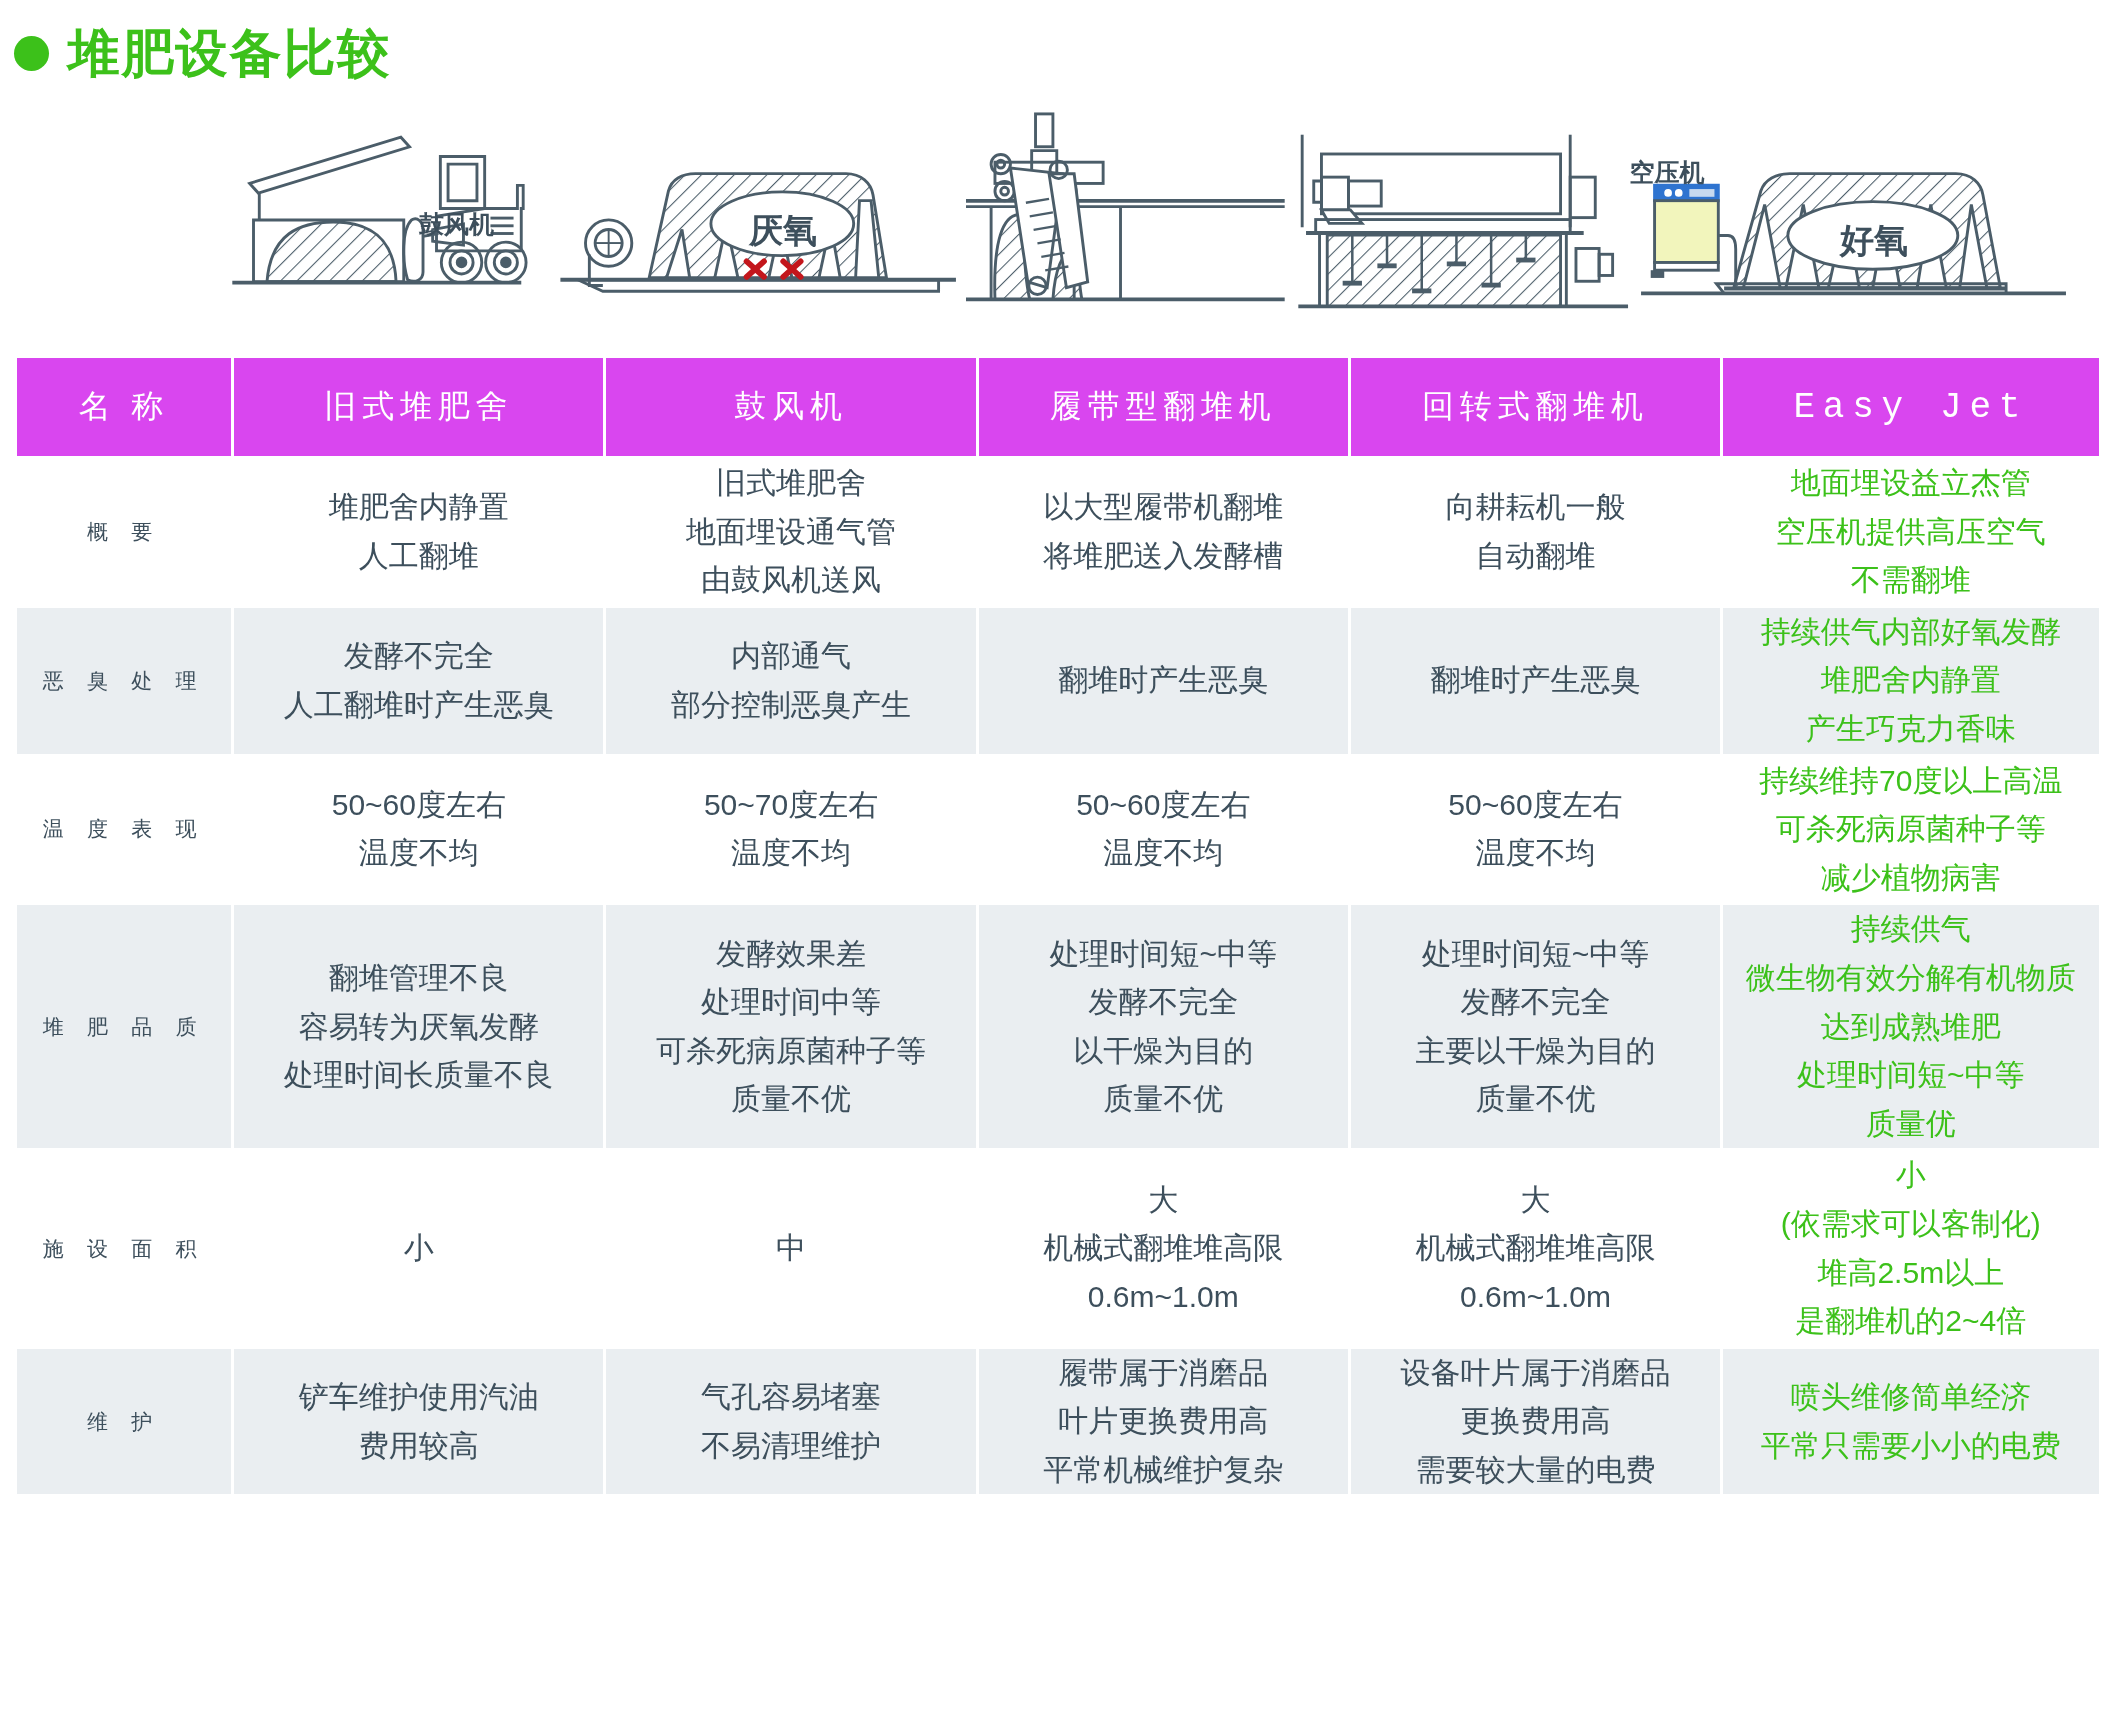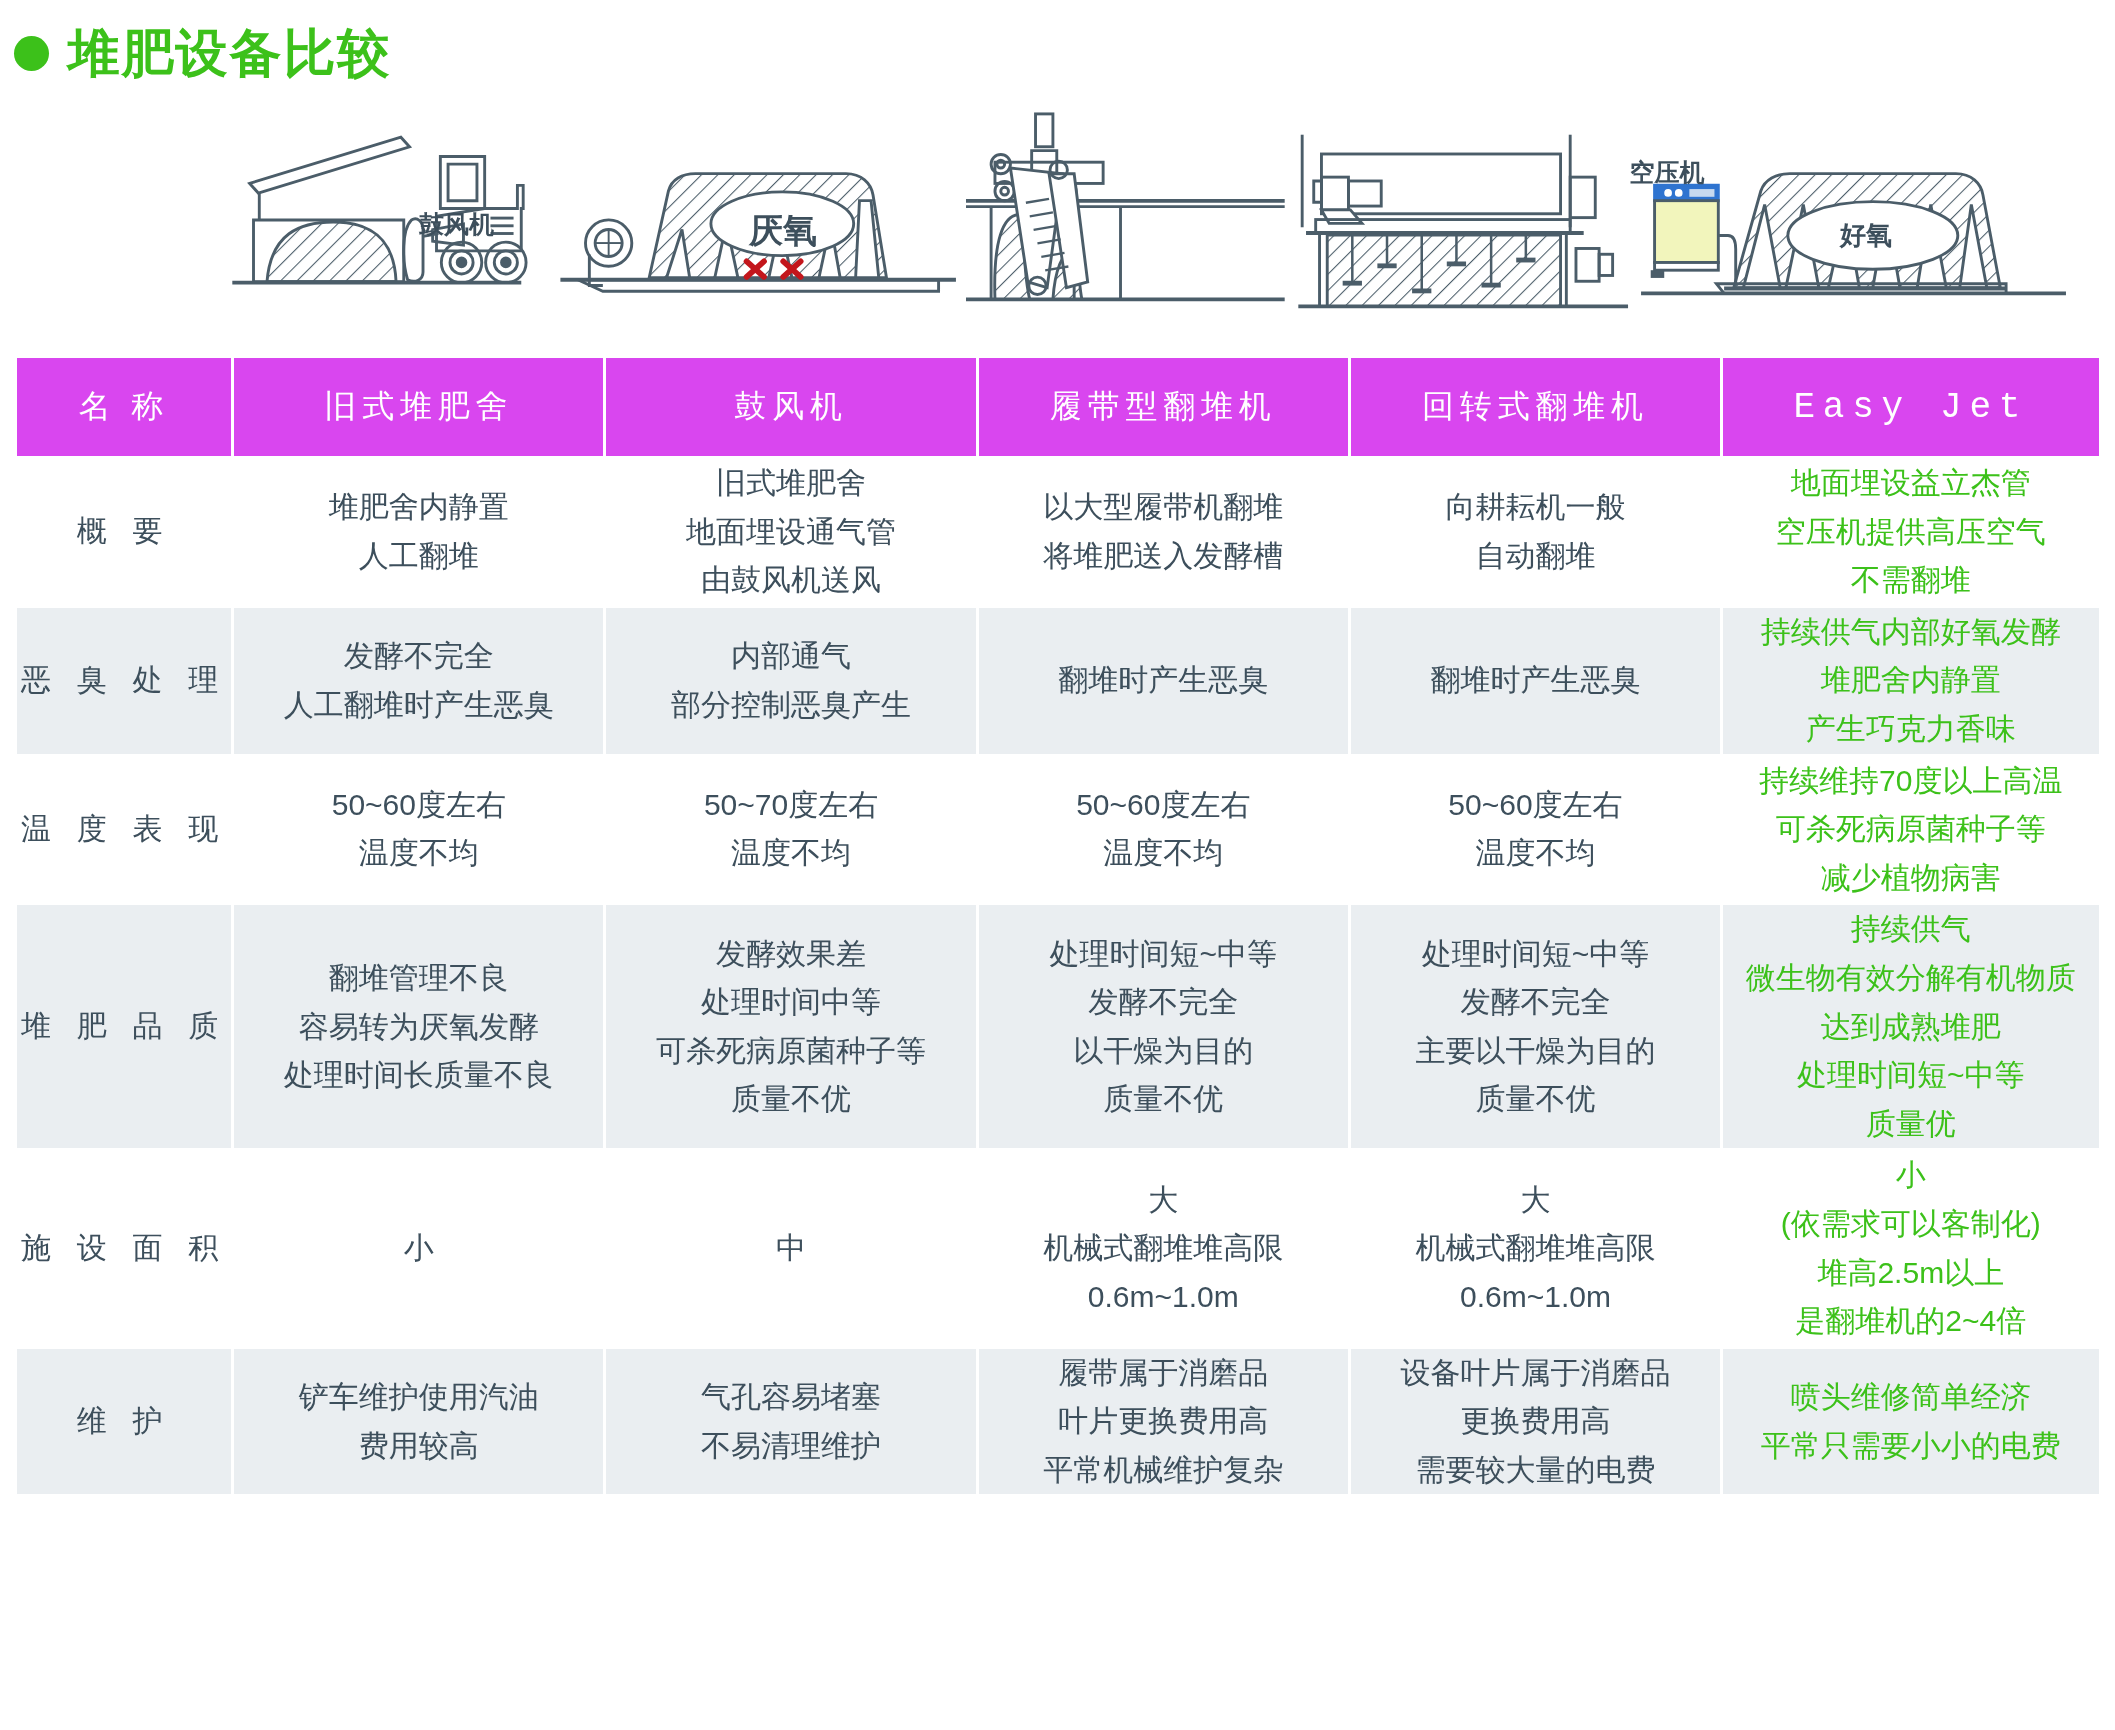--- a/index.html
+++ b/index.html
@@ -55,21 +55,21 @@
     background:#d946ef;color:#ffffff;
     font-size:32px;font-weight:normal;
     letter-spacing:5.8px;
     height:98px;vertical-align:middle;text-align:center;
     white-space:nowrap;
   }
   th.hd.ez{letter-spacing:7.7px;font-family:"Liberation Mono","DejaVu Sans Mono",monospace;font-size:36px;}
 
   td.rowlabel{
     text-align:center;vertical-align:middle;
-    font-size:30px;letter-spacing:8.7px;color:#3d4f5c;
+    font-size:21px;letter-spacing:8.7px;color:#3d4f5c;
     white-space:nowrap;
   }
   td.cell{
     text-align:center;vertical-align:middle;
     font-size:30px;line-height:1.62;color:#3d4f5c;
   }
   td.cell.green,td.rowlabel.green{color:#3cc11a;}
 
   tr.shaded td{background:#eaeef1;}
   tr.plain td{background:#ffffff;}
@@ -285,21 +285,21 @@
         <rect x="50" y="56" width="26" height="8" fill="#c7d9ef" stroke="none"></rect>
         <rect x="14" y="68" width="66" height="64" fill="#f2f5bc"></rect>
         <rect x="14" y="132" width="66" height="8" fill="#fff"></rect>
 
         <path d="M80 104 L90 104 C96 104 98 110 98 118 L98 156"></path>
         <rect x="10" y="140" width="14" height="8" fill="#4b5d69" stroke="none"></rect>
 
         <ellipse cx="240" cy="104" rx="88" ry="35" fill="#fff"></ellipse>
       </svg>
       <span class="illus-label" style="left:-11.6px;top:21px;text-align:right;">空压机</span>
-      <span class="illus-label" style="left:199px;top:83px;font-size:26px;">好氧</span>
+      <span class="illus-label" style="left:199px;top:83px;font-size:34px;">好氧</span>
     </div>
 
   </div>
 
   <table class="table">
     <colgroup>
       <col class="c-label">
         <col class="c-col">
         <col class="c-col">
         <col class="c-col">

